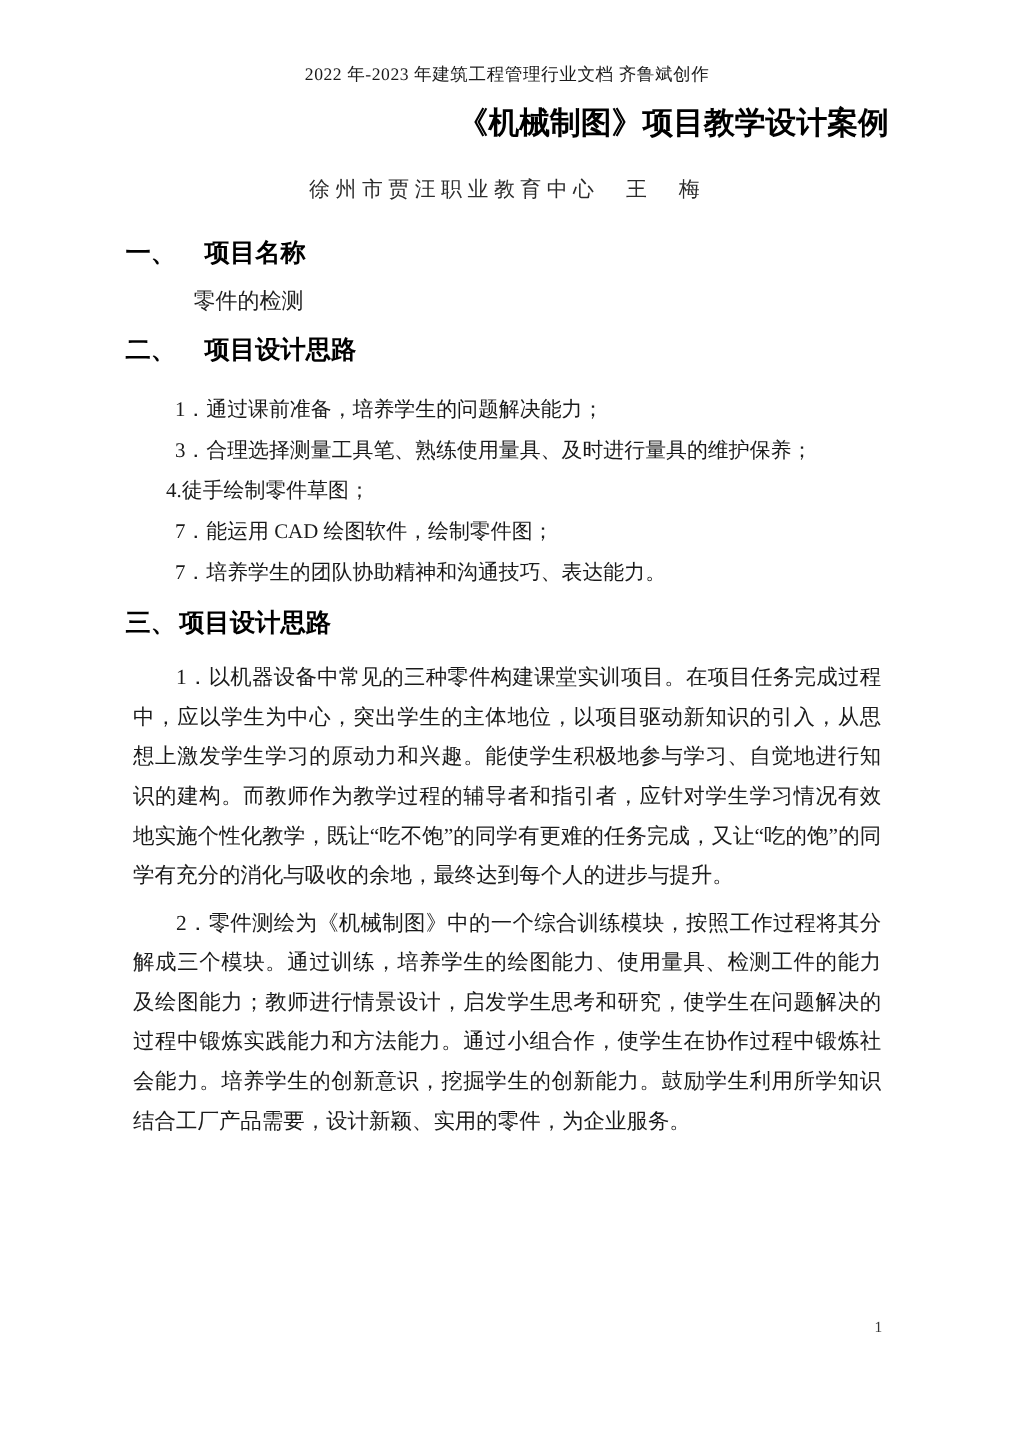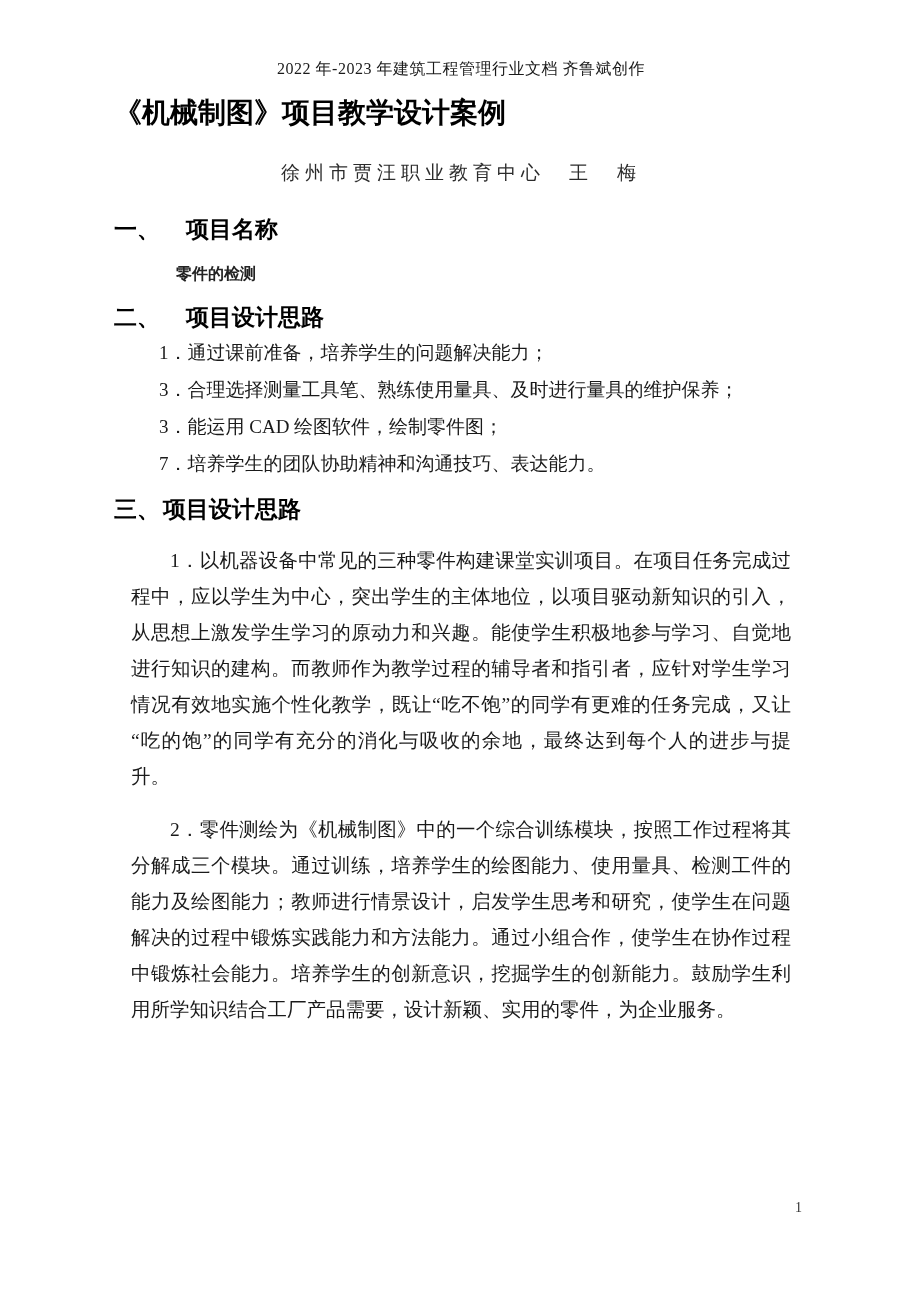--- a/index.html
+++ b/index.html
@@ -19,21 +19,21 @@
     padding: 58px 112px 0 114px;
   }
   .header-note {
     text-align: center;
     font-size: 16px;
     line-height: 22px;
     color: #1a1a1a;
     letter-spacing: 0.5px;
   }
   .doc-title {
-    text-align: left;
+    text-align: right;
     font-size: 28px;
     line-height: 42px;
     font-weight: bold;
     margin-top: 12px;
     color: #000000;
   }
   .doc-subtitle {
     text-align: center;
     font-size: 19px;
     line-height: 30px;
@@ -48,49 +48,48 @@
     line-height: 32px;
     font-weight: bold;
     color: #000000;
   }
   .h1 .num { margin-right: 26px; }
   .h1.tight .num { margin-right: 3px; }
   .h1.sec1 { margin-top: 26px; }
   .h1.sec2 { margin-top: 14px; }
   .h1.sec3 { margin-top: 12px; }
   .sec1-body {
-    font-size: 16px;
+    font-size: 20px;
     line-height: 28px;
     margin-top: 14px;
     padding-left: 62px;
     color: #222222;
-    font-weight: bold;
   }
   .goal-list {
     list-style: none;
-    margin: 0 0 0 0;
+    margin: 20px 0 0 0;
     padding: 0 0 0 45px;
   }
   .goal-list li {
     font-size: 19px;
     line-height: 37px;
     color: #1a1a1a;
   }
   .goal-list li.outdent {
     margin-left: -8px;
   }
   .body-paragraphs {
     margin-top: 16px;
   }
   .para {
     font-size: 19.5px;
     line-height: 36px;
     text-align: justify;
     text-indent: 2em;
-    margin: 17px;
+    margin: 7px;
     color: #1a1a1a;
   }
   .page-number {
     position: absolute;
     top: 1198px;
     right: 118px;
     font-size: 14px;
     line-height: 20px;
     color: #333333;
   }
@@ -114,21 +113,22 @@
   <div class="sec1-body">零件的检测</div>
 
   <div class="h1 sec2">
     <span class="num">二、</span>
     <span class="label">项目设计思路</span>
   </div>
 
   <ul class="goal-list">
     <li>1．通过课前准备，培养学生的问题解决能力；</li>
     <li>3．合理选择测量工具笔、熟练使用量具、及时进行量具的维护保养；</li>
-    <li>3．能运用 CAD 绘图软件，绘制零件图；</li>
+    <li class="outdent">4.徒手绘制零件草图；</li>
+    <li>7．能运用 CAD 绘图软件，绘制零件图；</li>
     <li>7．培养学生的团队协助精神和沟通技巧、表达能力。</li>
   </ul>
 
   <div class="h1 sec3 tight">
     <span class="num">三、</span>
     <span class="label">项目设计思路</span>
   </div>
 
   <div class="body-paragraphs">
     <p class="para">1．以机器设备中常见的三种零件构建课堂实训项目。在项目任务完成过程中，应以学生为中心，突出学生的主体地位，以项目驱动新知识的引入，从思想上激发学生学习的原动力和兴趣。能使学生积极地参与学习、自觉地进行知识的建构。而教师作为教学过程的辅导者和指引者，应针对学生学习情况有效地实施个性化教学，既让“吃不饱”的同学有更难的任务完成，又让“吃的饱”的同学有充分的消化与吸收的余地，最终达到每个人的进步与提升。</p>

